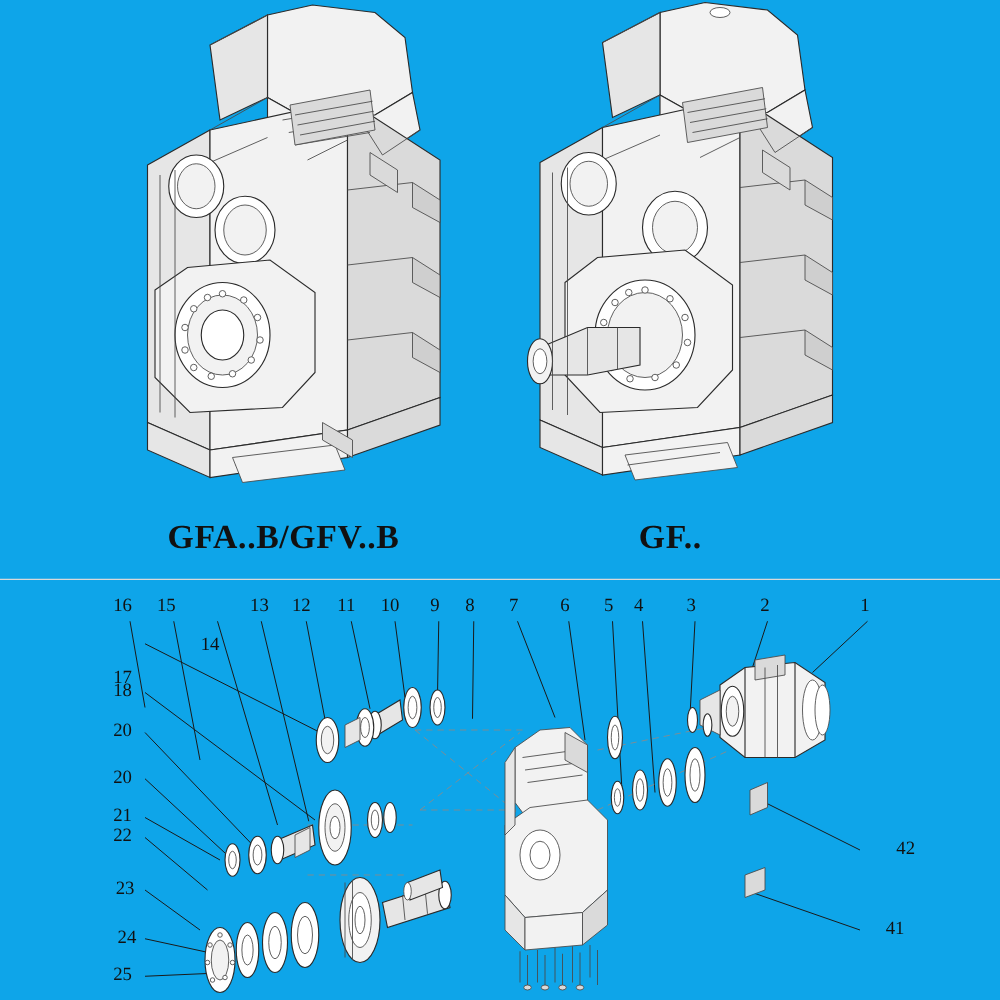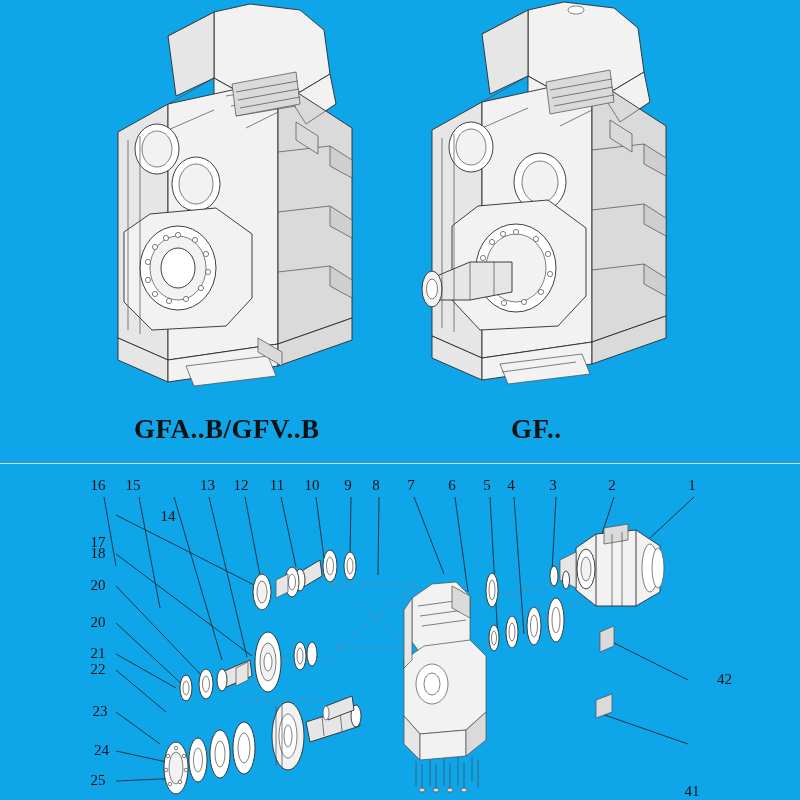--- a/index.html
+++ b/index.html
@@ -421,16 +421,16 @@
     <div class="num" style="left:87px; top:614px;">20</div>
     <div class="num" style="left:87px; top:645px;">21</div>
     <div class="num" style="left:87px; top:661px;">22</div>
     <div class="num" style="left:89px; top:703px;text-align:center;">23</div>
     <div class="num" style="left:87px; top:742px;text-align:right;">24</div>
     <div class="num" style="left:87px; top:772px;">25</div>
   </div>
 
   <div>
     <div class="num" style="left:710px; top:671px;text-align:right;">42</div>
-    <div class="num" style="left:681px; top:735px;margin-top:48px;">41</div>
+    <div class="num" style="left:705px; top:735px;">41</div>
   </div>
 
 </div>
 
 </body></html>

